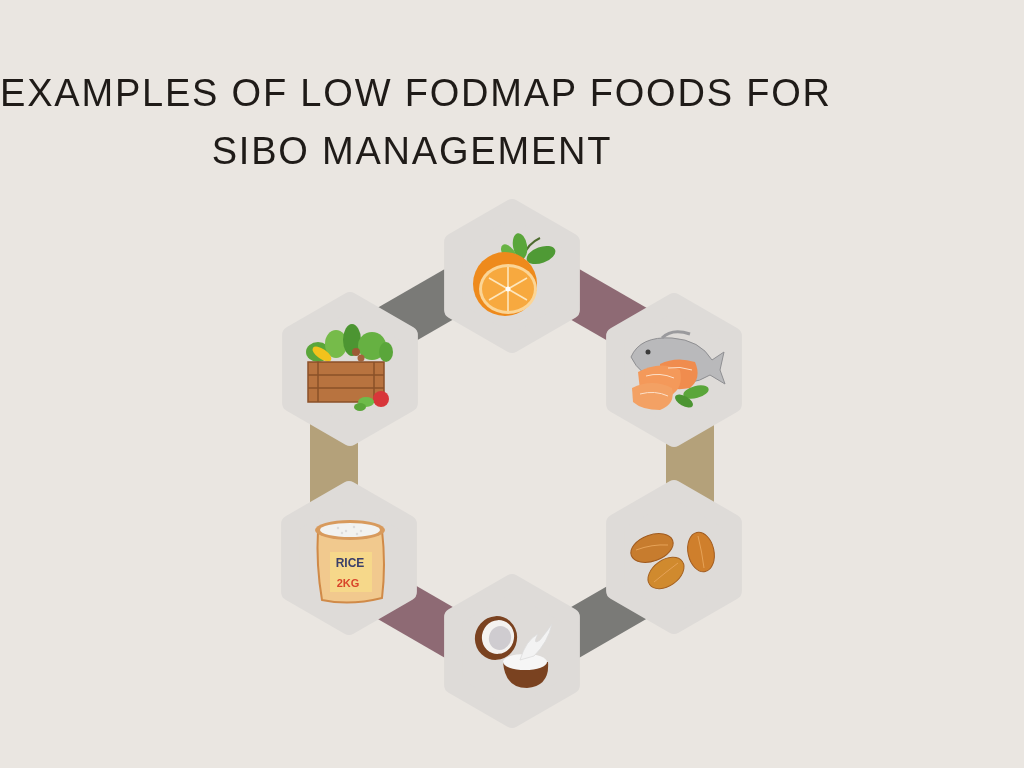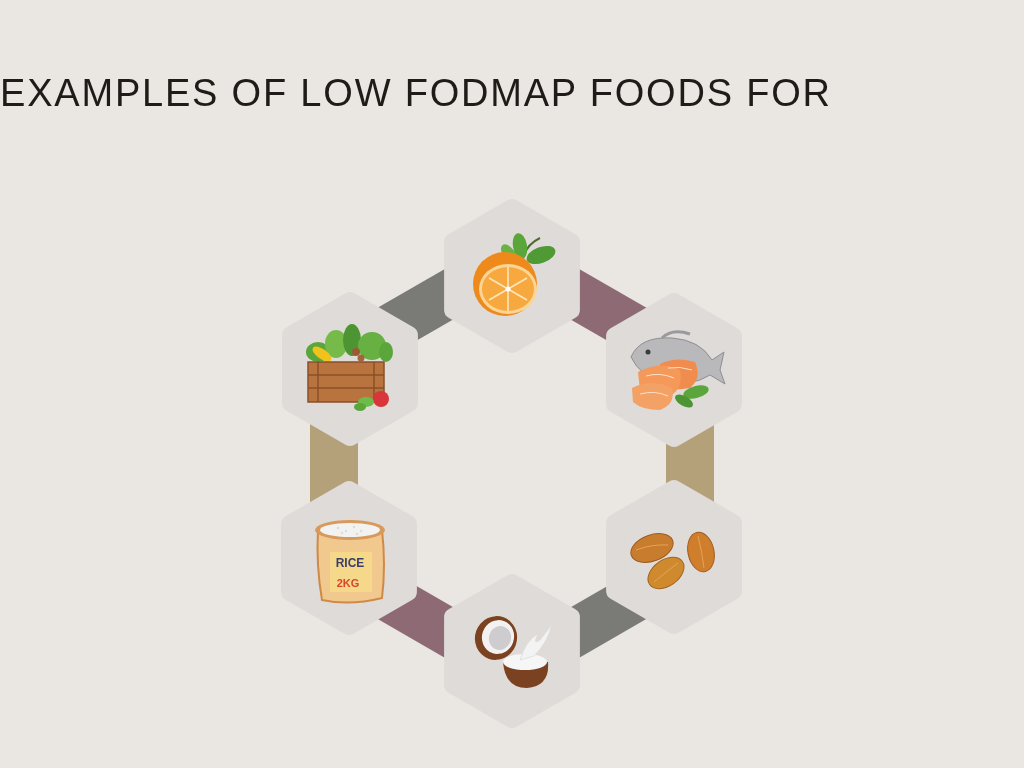--- a/index.html
+++ b/index.html
@@ -17,20 +17,21 @@
   }
   .title div { white-space: nowrap; }
   svg.diagram { position: absolute; left: 0; top: 0; }
   .bag-text { font-family: "Liberation Sans", sans-serif; font-weight: bold; }
 </style>
 </head>
 <body>
 
 <div class="title">
   <div>EXAMPLES OF LOW FODMAP FOODS FOR</div>
+  <div>SIBO MANAGEMENT</div>
 </div>
 
 <svg class="diagram" width="1024" height="768" viewBox="0 0 1024 768">
 
   <g stroke-width="48" stroke-linecap="square" fill="none">
     <line x1="512" y1="258" x2="334" y2="360.5" stroke="#7a7a77"></line>
     <line x1="512" y1="258" x2="690" y2="360.5" stroke="#8e6a74"></line>
     <line x1="690" y1="360.5" x2="690" y2="566" stroke="#b4a17a"></line>
     <line x1="690" y1="566" x2="512" y2="669" stroke="#7a7a77"></line>
     <line x1="334" y1="566" x2="512" y2="669" stroke="#8e6a74"></line>

